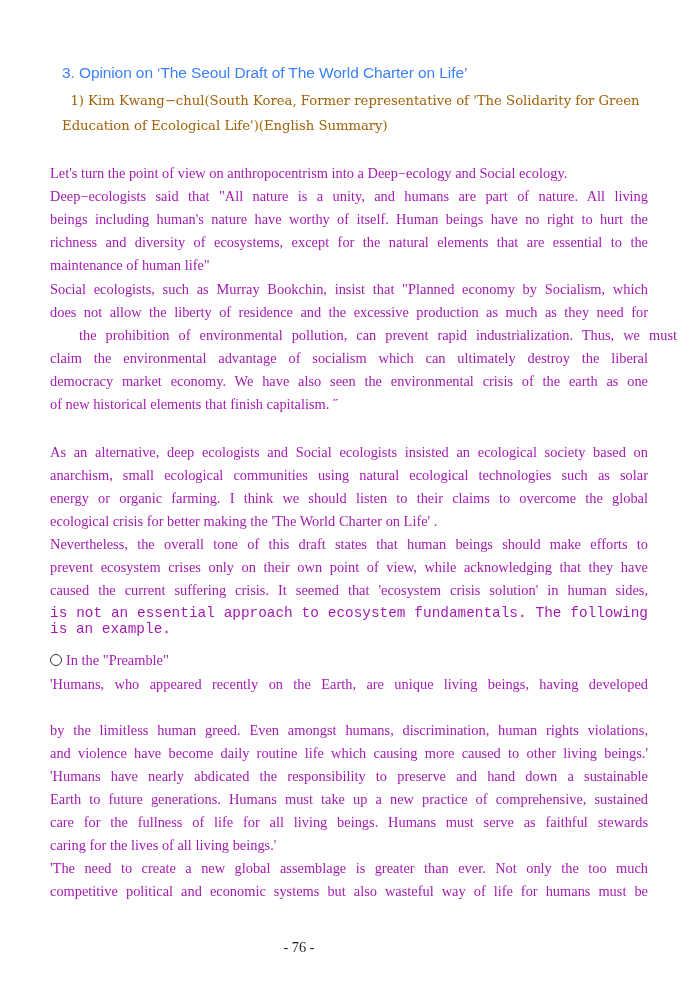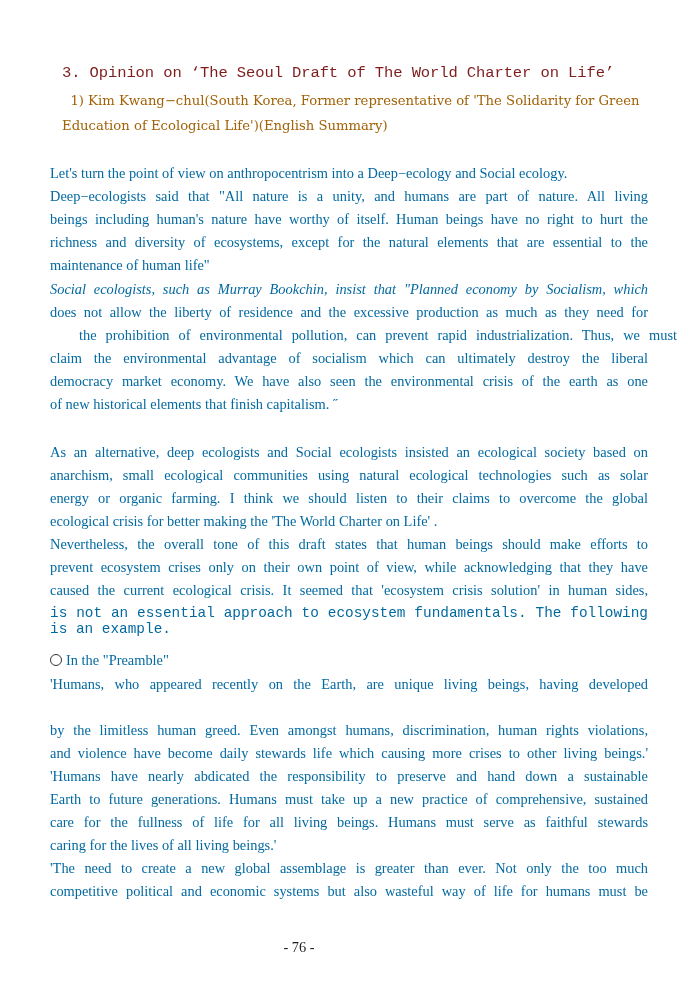--- a/index.html
+++ b/index.html
@@ -1,29 +1,29 @@
 <!DOCTYPE html>
 <html><head>
 <meta charset="utf-8">
 <style>
   html, body { margin: 0; padding: 0; background: #ffffff; }
   body { width: 700px; height: 989px; position: relative; overflow: hidden; color: #1a1a1a; }
   .page { position: absolute; left: 0; top: 0; width: 700px; height: 989px; }
   .heading {
     position: absolute; left: 62px; top: 64px;
-    font-family: Liberation Mono, monospace; font-size: 15.5px; letter-spacing: -0.1px;
-    white-space: nowrap; color: #7f1d1d;
+    font-family: Liberation Sans, sans-serif; font-size: 15.5px; letter-spacing: -0.1px;
+    white-space: nowrap; color: #3b82f6;
   }
   .subhead {
     position: absolute; left: 62px; width: 586px;
     font-family: "DejaVu Serif", serif; font-size: 13.2px; color: #a16207;
   }
   .line {
     position: absolute; left: 50px; width: 598px; height: 20px;
-    font-family: "Liberation Serif", serif; font-size: 14.4px; color: #0369a1;
+    font-family: "Liberation Serif", serif; font-size: 14.4px; color: #a21caf;
     text-align: justify; text-align-last: justify; white-space: nowrap; overflow: visible;
   }
   .line.last { text-align-last: left; }
   .bullet-circle {
     display: inline-block; width: 10px; height: 10px; border: 1px solid #333; border-radius: 50%;
     vertical-align: -1px; margin-right: 4px;
   }
   .page-number {
     position: absolute; left: 0; width: 598px; top: 939px; text-align: center;
     font-family: "Liberation Serif", serif; font-size: 14.4px; color: #1c1c1c;
@@ -39,44 +39,44 @@
   <div class="subhead" style="top:93px;">&nbsp;&nbsp;1) Kim Kwang−chul(South Korea, Former representative of 'The Solidarity for Green</div>
   <div class="subhead" style="top:118px;">Education of Ecological Life')(English Summary)</div>
 
   <div class="line last" style="top: 165px; white-space: normal;">Let's turn the point of view on anthropocentrism into a Deep−ecology and Social ecology.</div>
 
   <div class="line" style="top: 188px; white-space: normal;">Deep−ecologists said that "All nature is a unity, and humans are part of nature. All living</div>
   <div class="line" style="top: 211px; white-space: normal;">beings including human's nature have worthy of itself. Human beings have no right to hurt the</div>
   <div class="line" style="top: 234px; white-space: normal;">richness and diversity of ecosystems, except for the natural elements that are essential to the</div>
   <div class="line last" style="top: 257px; white-space: normal;">maintenance of human life"</div>
 
-  <div class="line" style="top: 281px; white-space: normal; font-style: italic;">Social ecologists, such as Murray Bookchin, insist that "Planned economy by Socialism, which</div>
+  <div class="line" style="top: 281px; white-space: normal;">Social ecologists, such as Murray Bookchin, insist that "Planned economy by Socialism, which</div>
   <div class="line" style="top: 304px; white-space: normal;">does not allow the liberty of residence and the excessive production as much as they need for</div>
   <div class="line" style="top: 327px; white-space: normal; margin-left: 29px;">the prohibition of environmental pollution, can prevent rapid industrialization. Thus, we must</div>
   <div class="line" style="top: 350px; white-space: normal;">claim the environmental advantage of socialism which can ultimately destroy the liberal</div>
   <div class="line" style="top: 373px; white-space: normal;">democracy market economy. We have also seen the environmental crisis of the earth as one</div>
   <div class="line last" style="top: 396px; white-space: normal;">of new historical elements that finish capitalism. ˝</div>
 
   <div class="line" style="top: 444px; white-space: normal;">As an alternative, deep ecologists and Social ecologists insisted an ecological society based on</div>
   <div class="line" style="top: 467px; white-space: normal;">anarchism, small ecological communities using natural ecological technologies such as solar</div>
   <div class="line" style="top: 490px; white-space: normal;">energy or organic farming. I think we should  listen to their claims to overcome the global</div>
   <div class="line last" style="top: 513px; white-space: normal;">ecological crisis for better making the 'The World Charter on Life' .</div>
 
   <div class="line" style="top: 536px; white-space: normal;">Nevertheless, the overall tone of this draft states that human beings should make efforts to</div>
   <div class="line" style="top: 559px; white-space: normal;">prevent ecosystem crises only on their own point of view, while acknowledging that they have</div>
-  <div class="line" style="top: 582px; white-space: normal;">caused the current ecological crisis. It seemed that  'ecosystem crisis solution' in human sides,</div>
+  <div class="line" style="top: 582px; white-space: normal;">caused the current suffering crisis. It seemed that  'ecosystem crisis solution' in human sides,</div>
   <div class="line last" style="top: 605px; white-space: normal; font-family: Liberation Mono, monospace;">is not an essential approach to ecosystem fundamentals. The following is an example.</div>
 
   <div class="line last" style="top: 652px; white-space: normal;">
     <span class="bullet-circle"></span><span>In the "Preamble"</span>
   </div>
 
   <div class="line" style="top: 676px; white-space: normal;">'Humans, who appeared recently on the Earth, are unique living beings, having developed</div>
   <div class="line" style="top: 722px; white-space: normal;">by the limitless human greed. Even amongst humans, discrimination, human rights violations,</div>
-  <div class="line" style="top: 745px; white-space: normal;">and violence have become daily stewards life which causing more crises to other living beings.'</div>
+  <div class="line" style="top: 745px; white-space: normal;">and violence have become daily routine life which causing more caused to other living beings.'</div>
 
   <div class="line" style="top: 768px; white-space: normal;">'Humans have nearly abdicated the responsibility to preserve and hand down a sustainable</div>
   <div class="line" style="top: 791px; white-space: normal;">Earth to future generations. Humans must take up a new practice of comprehensive, sustained</div>
   <div class="line" style="top: 814px; white-space: normal;">care for the fullness of life for all living beings. Humans must serve as faithful stewards</div>
   <div class="line last" style="top: 837px; white-space: normal;">caring for the lives of all living beings.'</div>
 
   <div class="line" style="top: 860px; white-space: normal;">'The need to create a new global assemblage is greater than ever. Not only the too much</div>
   <div class="line" style="top: 883px; white-space: normal;">competitive political and economic systems but also wasteful way of life for humans must be</div>
 
   <div class="page-number">- 76 -</div>

